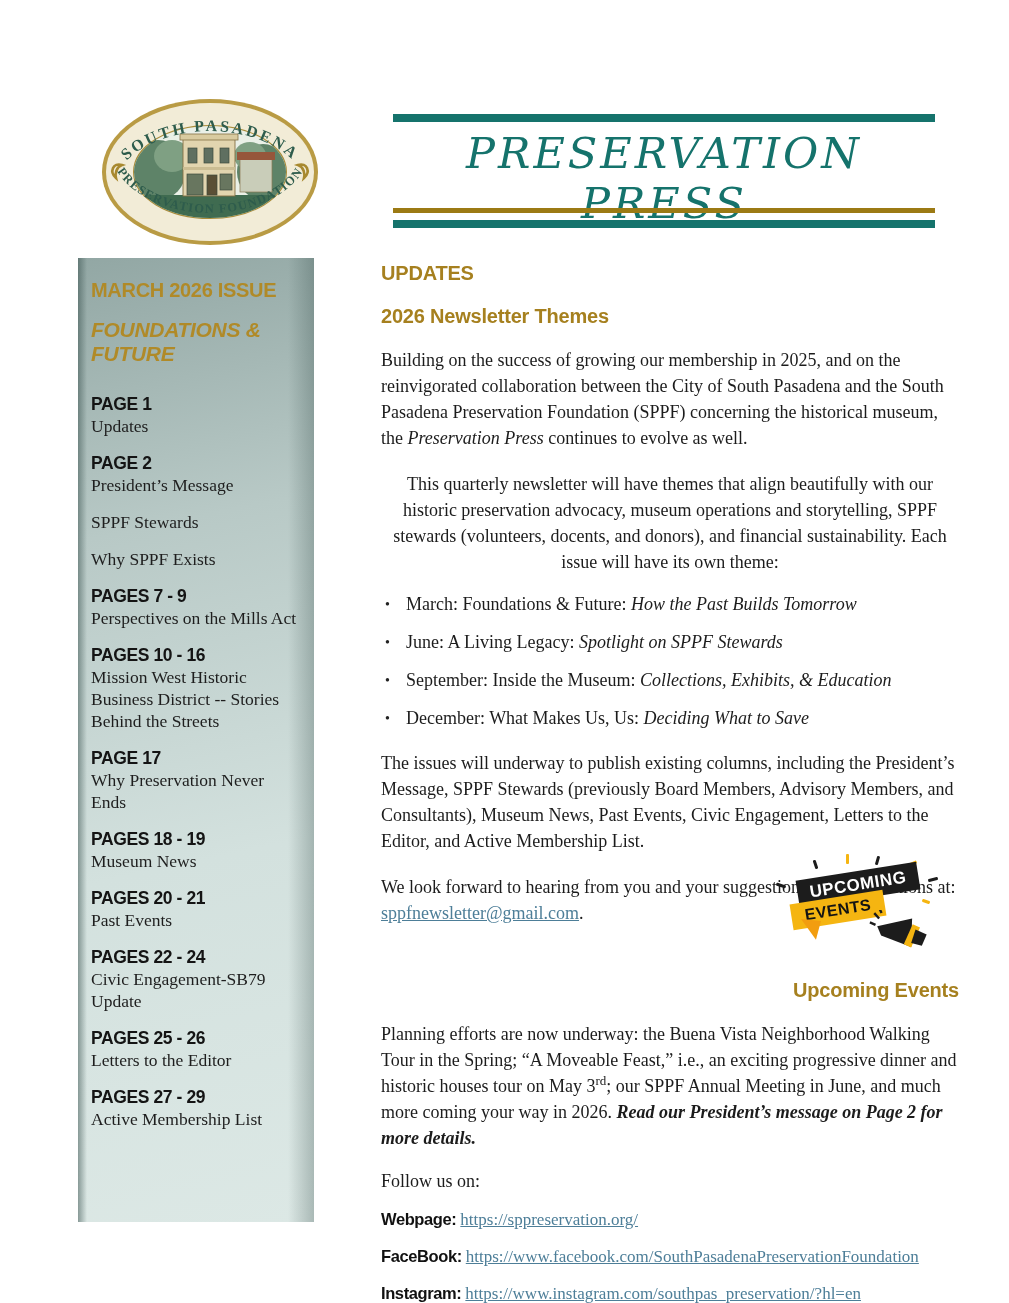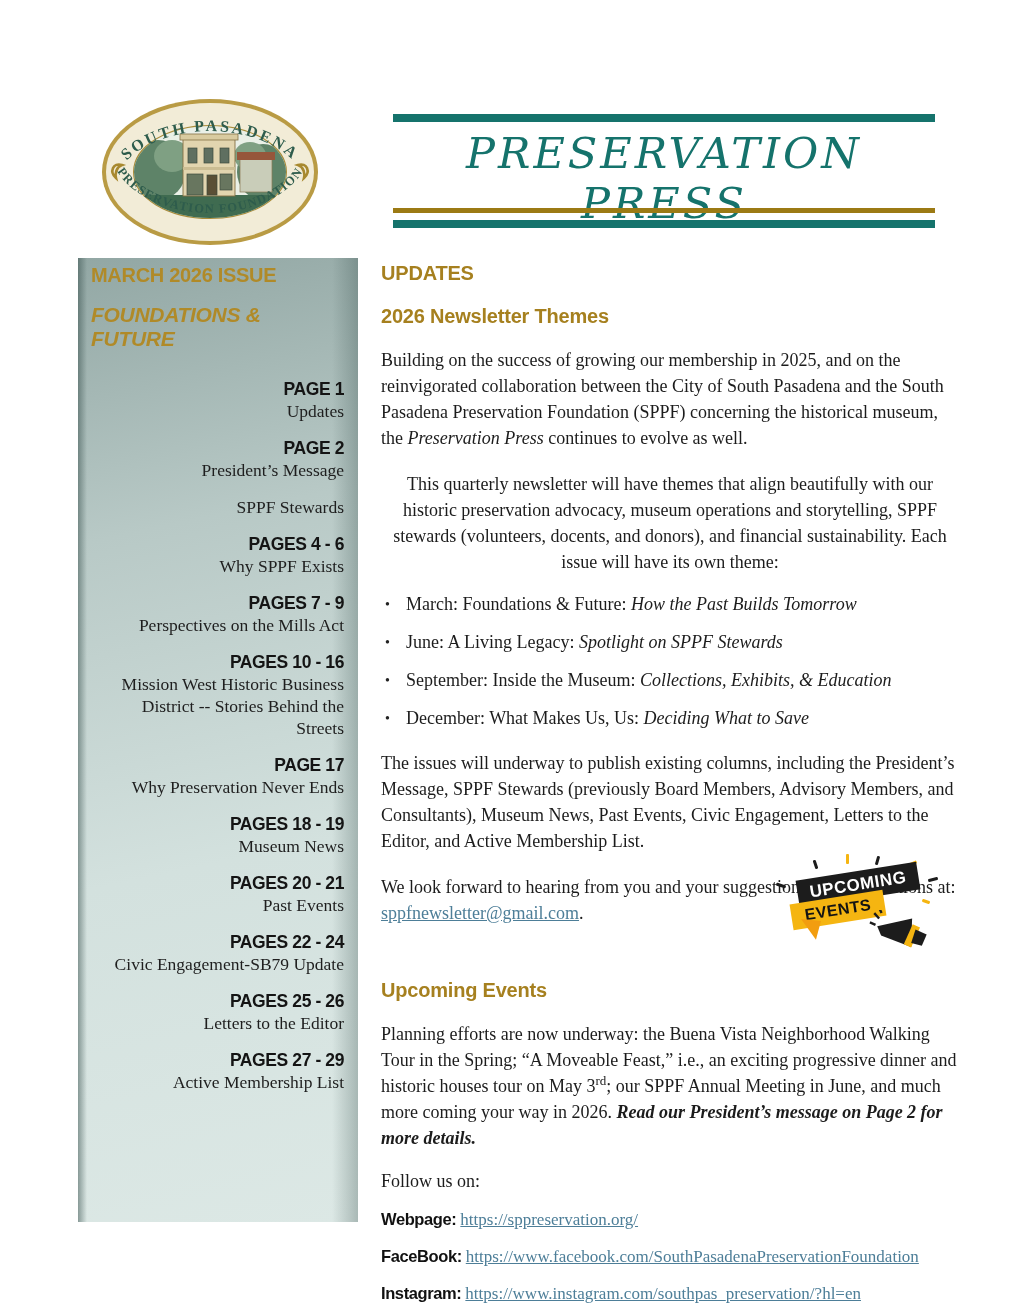--- a/index.html
+++ b/index.html
@@ -12,31 +12,31 @@
   .m-bar.gold{top:208px;height:5px;background:#9C7A14;}
   .m-bar.bottom{top:220px;height:8px;background:#15736C;}
   .m-title{position:absolute;left:393px;top:128px;width:542px;text-align:center;
            font-family:"DejaVu Serif",serif;font-style:italic;font-weight:500;
            font-size:43px;letter-spacing:3px;color:#15736C;}
 
   
   .logo{position:absolute;left:100px;top:98px;width:220px;height:150px;}
 
   
-  .sidebar{position:absolute;left:78px;top:258px;width:280px;height:964px;box-sizing:border-box;
-    padding:4px 14px 0 13px;
+  .sidebar{position:absolute;left:78px;top:258px;width:236px;height:964px;box-sizing:border-box;
+    padding:19px 14px 0 13px;
     background:
       linear-gradient(to right, rgba(52,76,73,0.50) 0px, rgba(52,76,73,0) 9px),
       linear-gradient(to right, rgba(52,76,73,0) calc(100% - 26px), rgba(52,76,73,0.30) 100%),
       linear-gradient(168deg,#92A7A4 0%,#B8C9C6 28%,#D3E1DE 62%,#DCE8E5 100%);}
   .sb-issue{font-family:"Liberation Sans",sans-serif;font-weight:700;font-size:20px;
             letter-spacing:-0.3px;color:#B08A28;margin:2px 0 16px 0;}
   .sb-theme{font-family:"Liberation Sans",sans-serif;font-weight:700;font-style:italic;
             font-size:21px;letter-spacing:-0.3px;color:#B08A28;margin:0 0 27px 0;}
-  .toc-entry{margin-bottom:15px;text-align:right;}
+  .toc-entry{margin-bottom:15px;}
   .toc-pages{font-family:"Liberation Sans",sans-serif;font-weight:700;font-size:17.5px;
              letter-spacing:-0.4px;color:#141414;line-height:22px;}
   .toc-title{font-size:17.5px;line-height:22px;color:#1e1e1e;}
 
   
   .main{position:absolute;left:381px;top:262px;width:578px;}
   .h-gold{font-family:"Liberation Sans",sans-serif;font-weight:700;letter-spacing:-0.2px;
           color:#A6801F;font-size:20px;margin:0 0 20px 0;}
   .h-gold.sub{margin:0 0 19px 0;}
   .main p{font-size:18px;line-height:26px;margin:0 0 20px 0;}
@@ -132,21 +132,20 @@
       <div class="toc-title">Updates</div>
     </div>
     <div class="toc-entry">
       <div class="toc-pages">PAGE 2</div>
       <div class="toc-title">President’s Message</div>
     </div>
     <div class="toc-entry">
       <div class="toc-title">SPPF Stewards</div>
     </div>
     <div class="toc-entry">
-      <div class="toc-pages">PAGES 4 - 6</div>
       <div class="toc-title">Why SPPF Exists</div>
     </div>
     <div class="toc-entry">
       <div class="toc-pages">PAGES 7 - 9</div>
       <div class="toc-title">Perspectives on the Mills Act</div>
     </div>
     <div class="toc-entry">
       <div class="toc-pages">PAGES 10 - 16</div>
       <div class="toc-title">Mission West Historic Business District -- Stories Behind the Streets</div>
     </div>
@@ -188,21 +187,21 @@
       <li><span class="bdot">•</span><span class="bmonth">March:</span><span> Foundations &amp; Future: </span><span class="bital">How the Past Builds Tomorrow</span></li>
       <li><span class="bdot">•</span><span class="bmonth">June:</span><span> A Living Legacy: </span><span class="bital">Spotlight on SPPF Stewards</span></li>
       <li><span class="bdot">•</span><span class="bmonth">September:</span><span> Inside the Museum: </span><span class="bital">Collections, Exhibits, &amp; Education</span></li>
       <li><span class="bdot">•</span><span class="bmonth">December:</span><span> What Makes Us, Us: </span><span class="bital">Deciding What to Save</span></li>
     </ul>
 
     <p style="margin-top:7px;">The issues will underway to publish existing columns, including the President’s Message, SPPF Stewards (previously Board Members, Advisory Members, and Consultants), Museum News, Past Events, Civic Engagement, Letters to the Editor, and Active Membership List.</p>
 
     <p style="margin-bottom:0;"><span>We look forward to hearing from you and your suggestions and observations at: </span><a class="mail-link">sppfnewsletter@gmail.com</a><span>.</span></p>
 
-    <div class="h-gold sub" style="margin:53px 0 19px 0;">Upcoming Events</div>
+    <div class="h-gold sub" style="margin:53px 0 19px 0;text-align:right;">Upcoming Events</div>
 
     <p><span>Planning efforts are now underway: the Buena Vista Neighborhood Walking Tour in the Spring; “A Moveable Feast,” i.e., an exciting progressive dinner and historic houses tour on May 3</span><sup>rd</sup><span>; our SPPF Annual Meeting in June, and much more coming your way in 2026. </span><span class="bold-ital">Read our President’s message on Page 2 for more details.</span></p>
 
     <div class="follow-intro" style="margin-top:20px;">Follow us on:</div>
 
     <div class="f-row"><span class="f-label">Webpage:</span><a class="f-link">https://sppreservation.org/</a></div>
     <div class="f-row"><span class="f-label">FaceBook:</span><a class="f-link">https://www.facebook.com/SouthPasadenaPreservationFoundation</a></div>
     <div class="f-row"><span class="f-label">Instagram:</span><a class="f-link">https://www.instagram.com/southpas_preservation/?hl=en</a></div>
   </div>
 

